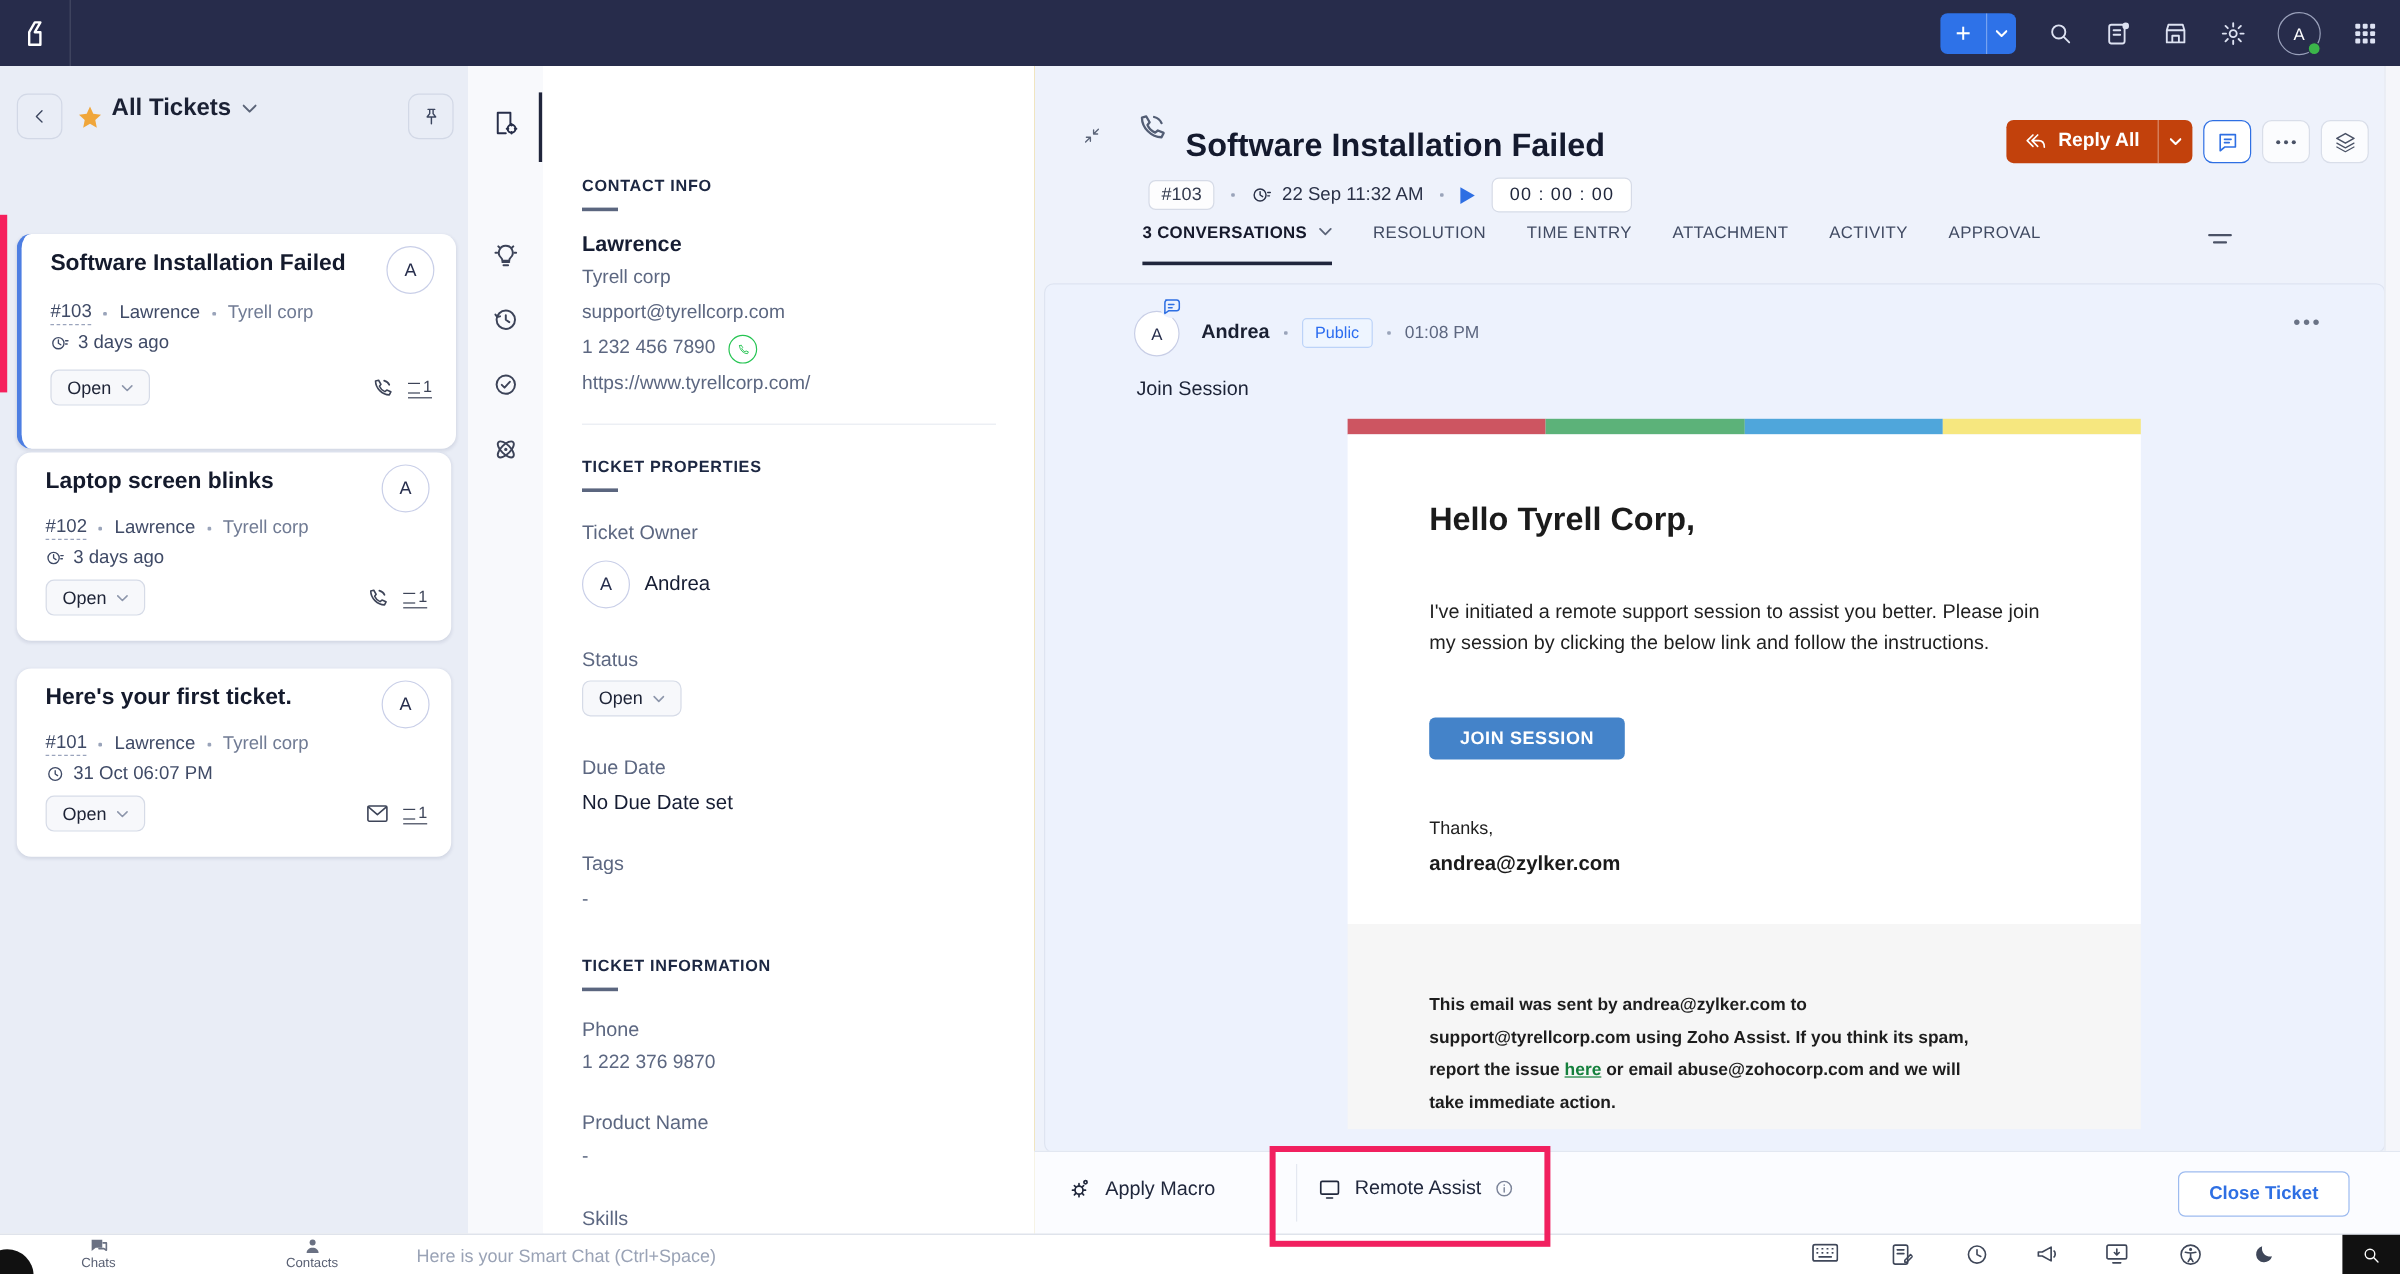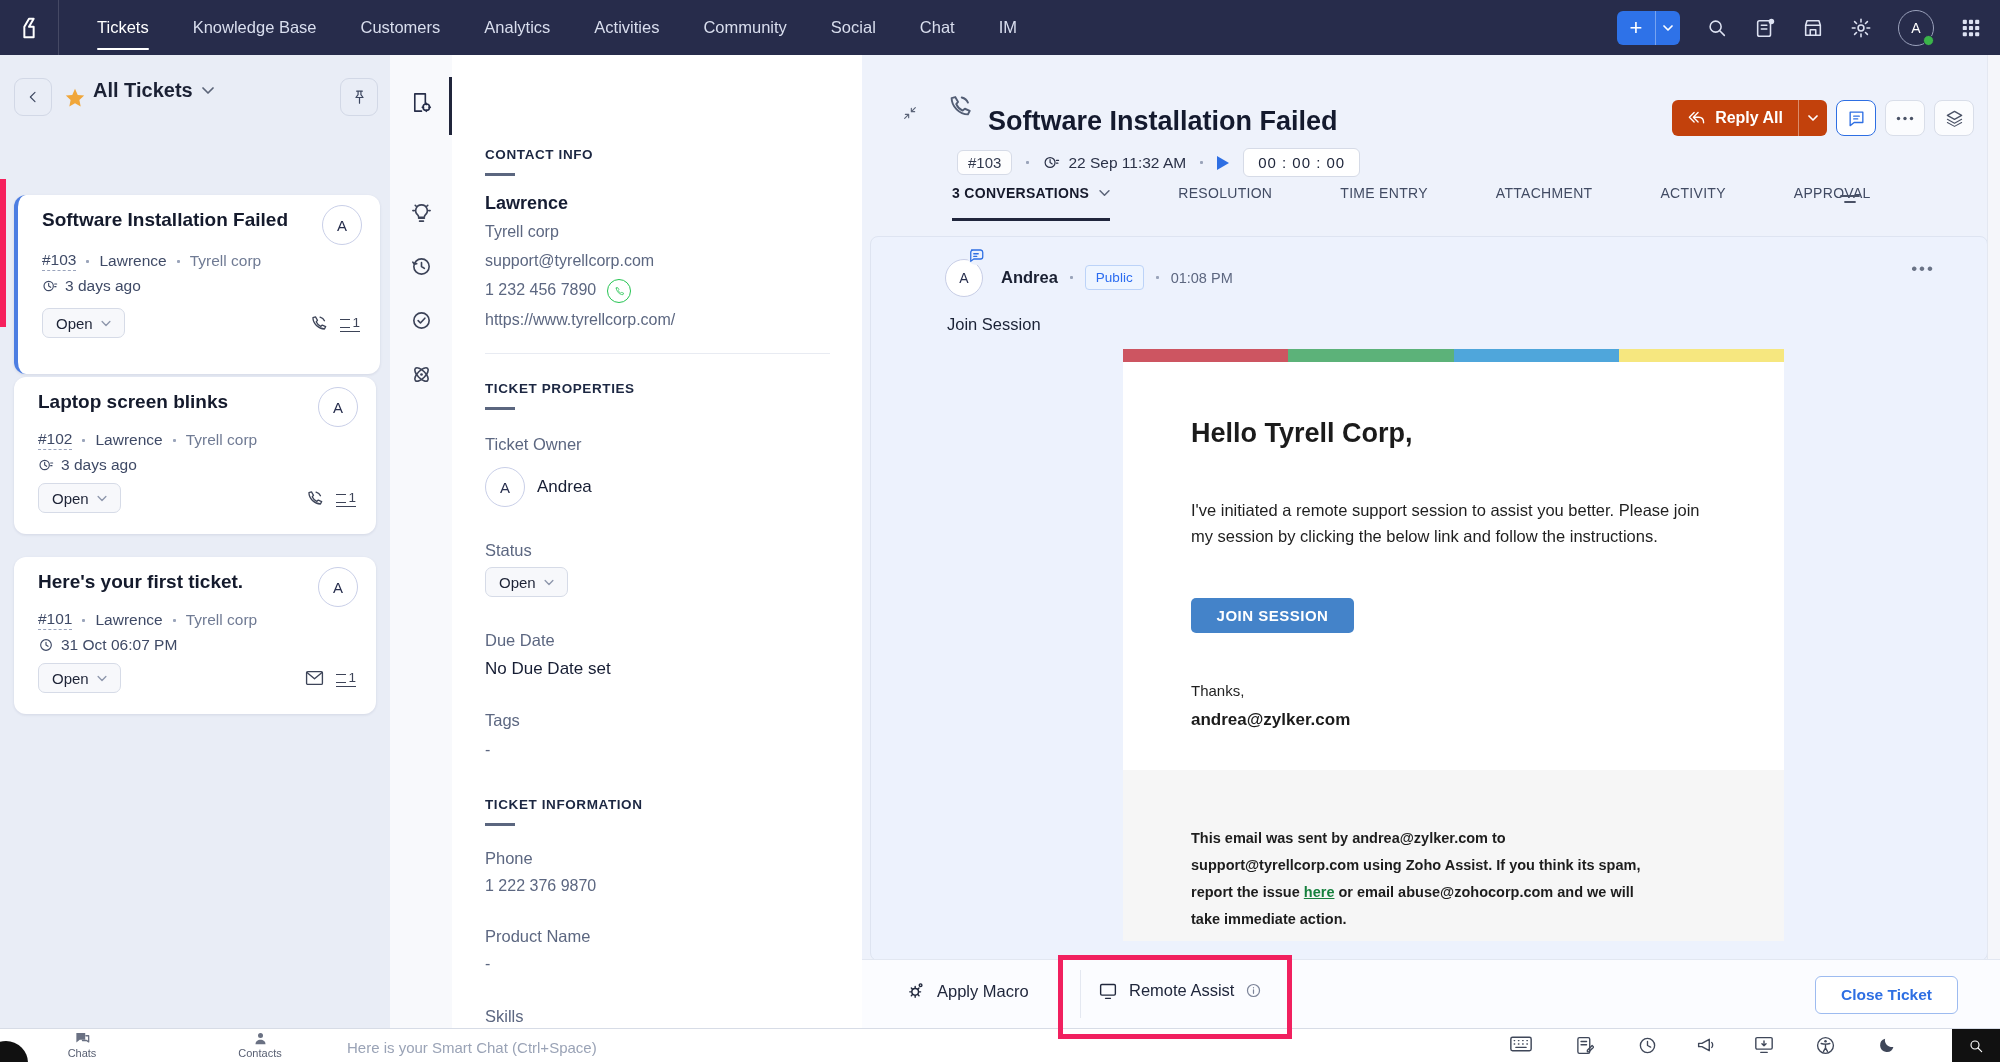--- a/index.html
+++ b/index.html
@@ -69,21 +69,21 @@
   .m-sub{position:absolute;left:95px;top:93px;display:flex;align-items:center;gap:14px;color:#2a3147;font-size:15.5px;}
   .id-chip{border:1px solid #d6dbe7;border-radius:6px;background:#fdfdfe;padding:3px 10px;font-size:15px;color:#333a4e;}
   .timer-box{border:1px solid #d6dbe7;border-radius:6px;background:#fff;padding:5px 14px;font-size:15px;letter-spacing:1px;color:#20273c;}
   .play{width:0;height:0;border-left:12px solid #2e6fe3;border-top:7px solid transparent;border-bottom:7px solid transparent;cursor:pointer;}
   .hdr-actions{position:absolute;right:26px;top:45px;display:flex;gap:9px;align-items:center;}
   .reply-btn{display:flex;height:36px;background:#c2410c;border-radius:6px;color:#fff;overflow:hidden;cursor:pointer;}
   .reply-main{display:flex;align-items:center;gap:9px;padding:0 15px;font-size:16px;font-weight:600;}
   .reply-caret{width:28px;display:flex;align-items:center;justify-content:center;border-left:1px solid rgba(255,255,255,.4);}
   .hbtn{width:40px;height:36px;border:1px solid #d9dee9;border-radius:8px;background:#fbfcfe;display:flex;align-items:center;justify-content:center;color:#4a5266;cursor:pointer;}
   .hbtn.blue{border:1.5px solid #2e6fe3;color:#2e6fe3;background:#fff;}
-  .m-tabs{position:absolute;left:90px;top:130px;display:flex;gap:68px;align-items:center;font-size:14px;letter-spacing:.3px;color:#414b63;}
+  .m-tabs{position:absolute;left:90px;top:130px;display:flex;gap:34px;align-items:center;font-size:14px;letter-spacing:.3px;color:#414b63;}
   .m-tab{cursor:pointer;padding-bottom:4px;}
   .m-tab.active{font-weight:700;color:#15192b;position:relative;display:flex;align-items:center;gap:10px;}
   .m-tab.active::after{content:"";position:absolute;left:0;right:0;bottom:-16px;height:3px;background:#20263c;}
   .tab-sort{position:absolute;right:140px;top:138px;color:#4a5266;cursor:pointer;}
 
   .conv{position:absolute;left:8px;top:181px;width:1116px;height:723px;background:#edf2fd;border:1px solid #dee4f1;border-radius:8px;}
   .c-avatar{position:absolute;left:74px;top:22px;width:36px;height:36px;border-radius:50%;border:1px solid #c8cee6;background:#fff;display:flex;align-items:center;justify-content:center;font-size:14px;color:#272e4d;}
   .c-badge{position:absolute;left:96px;top:10px;color:#2e6fe3;background:#edf2fd;border-radius:50%;}
   .c-row{position:absolute;left:130px;top:28px;display:flex;align-items:center;gap:12px;}
   .c-name{font-size:16.5px;font-weight:700;color:#1a2032;}
@@ -125,31 +125,20 @@
 <body>
 
 <div id="app">
 
   <header class="abs topnav">
     <div class="logo-box">
       <svg class="ic" width="28" height="28" viewBox="0 0 24 24" stroke-width="2">
           <path d="M8 20v-9l4-7h4l-4 7h4v9z"></path>
         </svg>
     </div>
-    <nav class="nav-tabs">
-      <span class="nav-tab active">Tickets</span>
-      <span class="nav-tab">Knowledge Base</span>
-      <span class="nav-tab">Customers</span>
-      <span class="nav-tab">Analytics</span>
-      <span class="nav-tab">Activities</span>
-      <span class="nav-tab">Community</span>
-      <span class="nav-tab">Social</span>
-      <span class="nav-tab">Chat</span>
-      <span class="nav-tab">IM</span>
-    </nav>
     <div class="nav-right">
       <div class="plus-split">
         <span class="plus-main">+</span>
         <span class="plus-caret">
             <svg class="ic" width="10" height="8" viewBox="0 0 10 8">
               <path d="M1 2l4 4 4-4"></path>
             </svg>
           </span>
       </div>
       <svg class="ic" width="22" height="22" viewBox="0 0 24 24">
@@ -502,21 +491,21 @@
           <div class="em-thanks">Thanks,</div>
           <div class="em-sign">andrea@zylker.com</div>
         </div>
         <div class="em-foot">
           <p class="em-disc"><span>This email was sent by andrea@zylker.com to support@tyrellcorp.com using Zoho Assist. If you think its spam, report the issue </span><a>here</a><span> or email abuse@zohocorp.com and we will take immediate action.</span></p>
         </div>
       </div>
     </section>
 
     <div class="action-bar">
-      <div class="ab-item" style="left:44px;top:21px;justify-content:center;">
+      <div class="ab-item" style="left:28px;top:21px;justify-content:center;">
         <svg class="ic" width="20" height="20" viewBox="0 0 24 24">
             <circle cx="11" cy="13" r="4"></circle>
             <path d="M11 6.5v2M11 17.5v2M4.5 13h2M15.5 13h2M6.4 8.4l1.4 1.4M14.2 16.2l1.4 1.4M15.6 8.4l-1.4 1.4M7.8 16.2l-1.4 1.4"></path>
             <circle cx="17.5" cy="5" r="1.6"></circle>
           </svg>
         <span>Apply Macro</span>
       </div>
       <div class="ab-sep"></div>
       <div class="ab-item" style="left:236px;top:21px;">
         <svg class="ic" width="20" height="18" viewBox="0 0 24 22">

